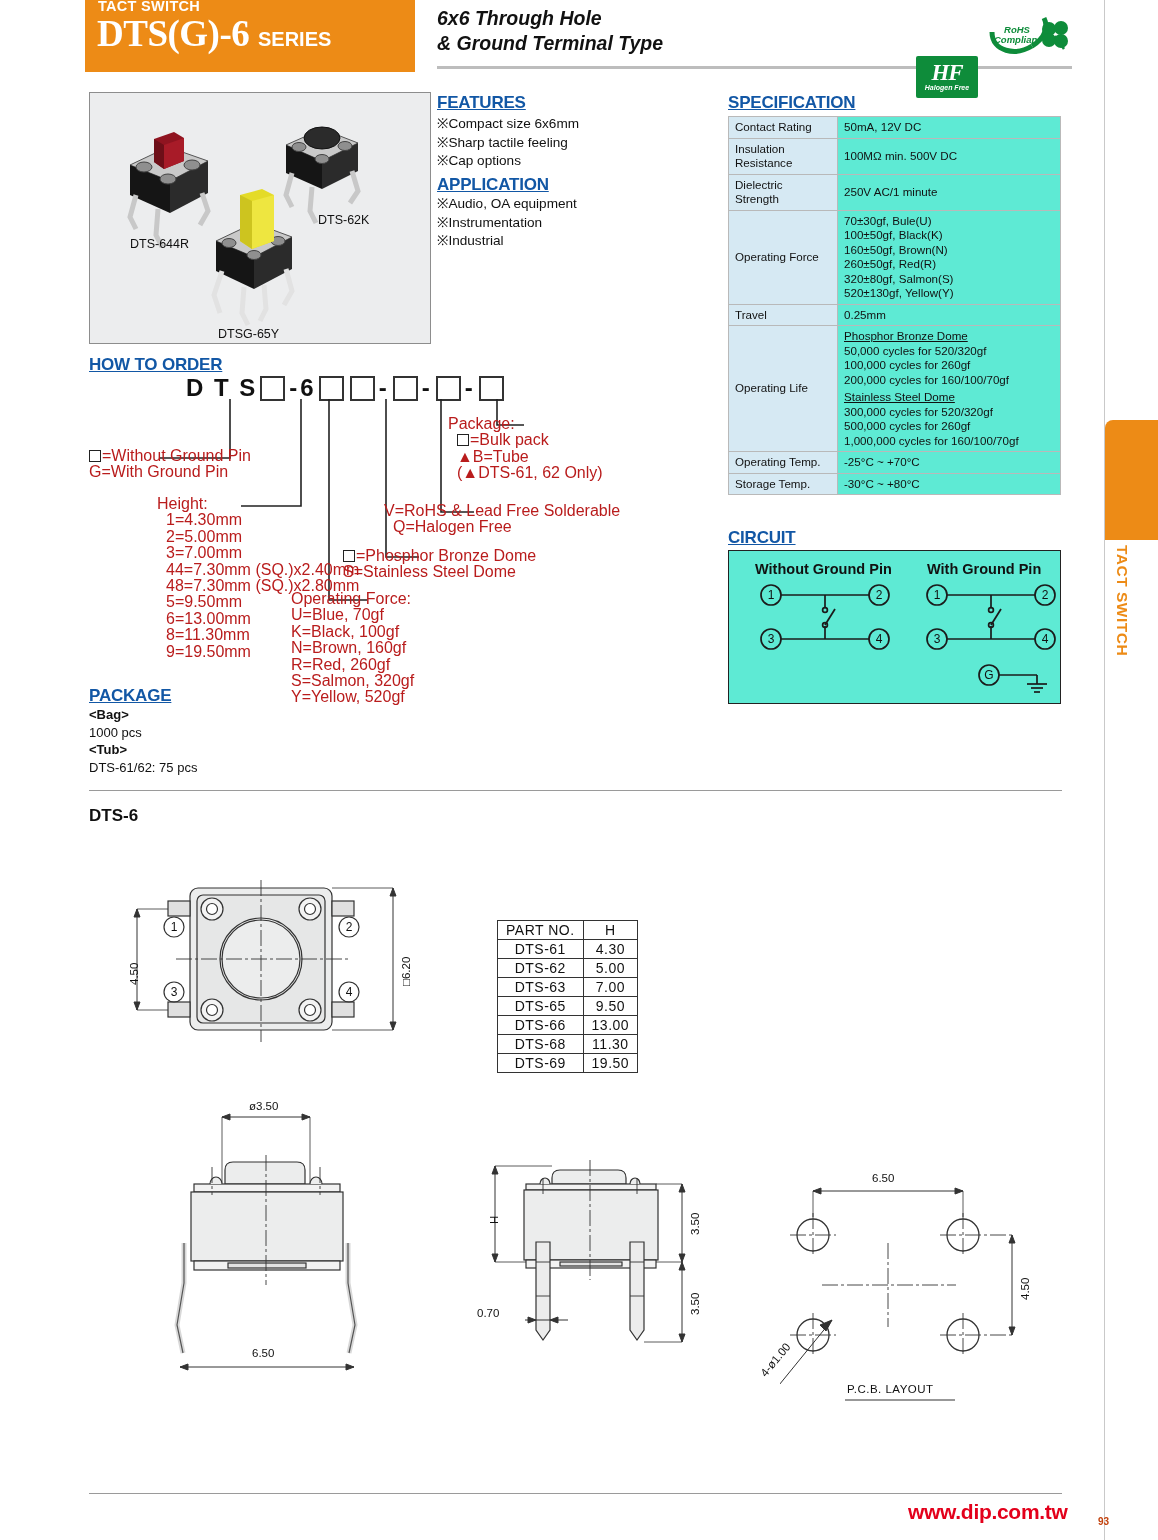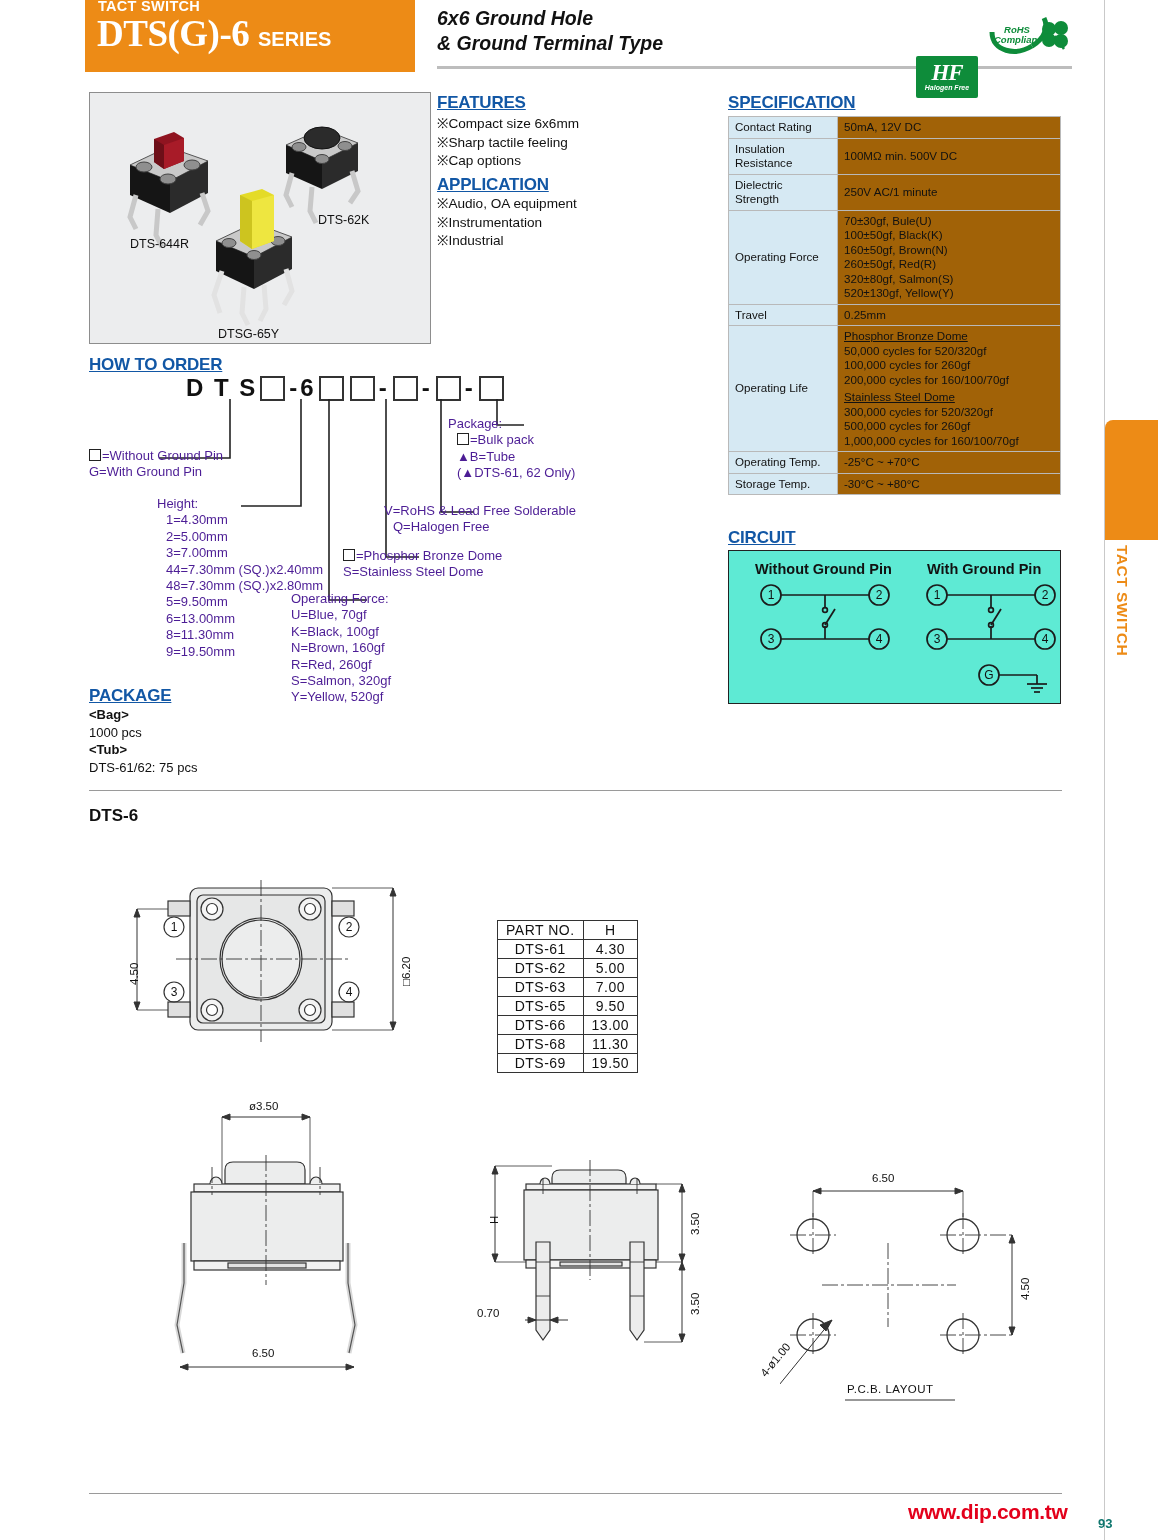--- a/index.html
+++ b/index.html
@@ -42,31 +42,31 @@
   #features .sec-h{display:block;margin-bottom:2px;}
   .flist{font-size:13.6px;line-height:18.6px;color:#111;}
   #application{left:437px;top:175px;}
 
   
   #spec{left:728px;top:93px;width:333px;}
   #spec .sec-h{display:block;margin-bottom:3px;}
   table.spec{border-collapse:collapse;width:333px;font-size:11.6px;color:#111;}
   table.spec td{border:1px solid #b9b9b9;padding:3px 6px;vertical-align:middle;line-height:14.5px;}
   table.spec td.k{background:#D6E9F3;width:96px;}
-  table.spec td.v{background:#a16207;}
+  table.spec td.v{background:#5eead4;}
   .u{text-decoration:underline;}
 
   
   #hto{left:89px;top:355px;}
   #order-code{left:186px;top:374px;font-size:24px;font-weight:bold;letter-spacing:2px;color:#111;
       display:flex;align-items:center;}
   .obox{display:inline-block;width:21px;height:21px;border:2px solid #333;margin:0 3px;vertical-align:-2px;}
   .dash{font-size:24px;font-weight:bold;margin:0 1px;}
   #leaders{left:89px;top:395px;}
-  .lbl{position:absolute;font-size:13px;line-height:16.4px;color:#4c1d95;white-space:nowrap;}
+  .lbl{position:absolute;font-size:16px;line-height:16.4px;color:#b91c1c;white-space:nowrap;}
   .sqsm{display:inline-block;width:10px;height:10px;border:1.6px solid #222;vertical-align:-1px;margin-right:1px;}
 
   
   #package{left:89px;top:686px;}
   #package .sec-h{display:block;}
   .pk{font-size:13px;line-height:17.5px;color:#111;}
   .pkb{font-weight:bold;}
 
   
   #circuit{left:728px;top:528px;}
@@ -88,33 +88,33 @@
   
   #tab-orange{left:1105px;top:420px;width:53px;height:120px;background:#ED8B16;border-top-left-radius:8px;}
   #tab-label{left:1105px;top:545px;width:53px;height:150px;}
   #tab-label span{position:absolute;left:26px;top:0;transform:rotate(90deg);transform-origin:left top;
      color:#ED8B16;font-weight:bold;font-size:15.5px;letter-spacing:.5px;white-space:nowrap;}
   #tab-rule{left:1104px;top:0;width:1px;height:1540px;background:#c9c9c9;}
 
   
   #foot-rule{left:89px;top:1493px;width:973px;height:1px;background:#9a9a9a;}
   #foot-url{left:908px;top:1500px;color:#E3001B;font-weight:bold;font-size:21px;letter-spacing:-.3px;}
-  #foot-page{left:1098px;top:1516px;font-weight:bold;font-size:13px;color:#0f766e;}
+  #foot-page{left:1098px;top:1516px;font-weight:bold;font-size:10px;color:#c2410c;}
 </style>
 </head>
 <body>
 
 <div class="abs" id="header-band"></div>
 <div class="abs" id="header-kicker">TACT SWITCH</div>
 <div class="abs" id="header-title">
   <span>DTS(G)-6</span>
   <span class="ser">SERIES</span>
 </div>
 <div class="abs" id="header-sub">
-  <div>6x6 Ground Hole</div>
+  <div>6x6 Through Hole</div>
   <div>&amp; Ground Terminal Type</div>
 </div>
 <div class="abs" id="header-rule"></div>
 <div class="abs" id="header-rule2"></div>
 
 <div class="abs hf-logo">
   <div class="hf">HF</div>
   <div class="hfsub">Halogen Free</div>
 </div>
 <div class="abs rohs-logo">

